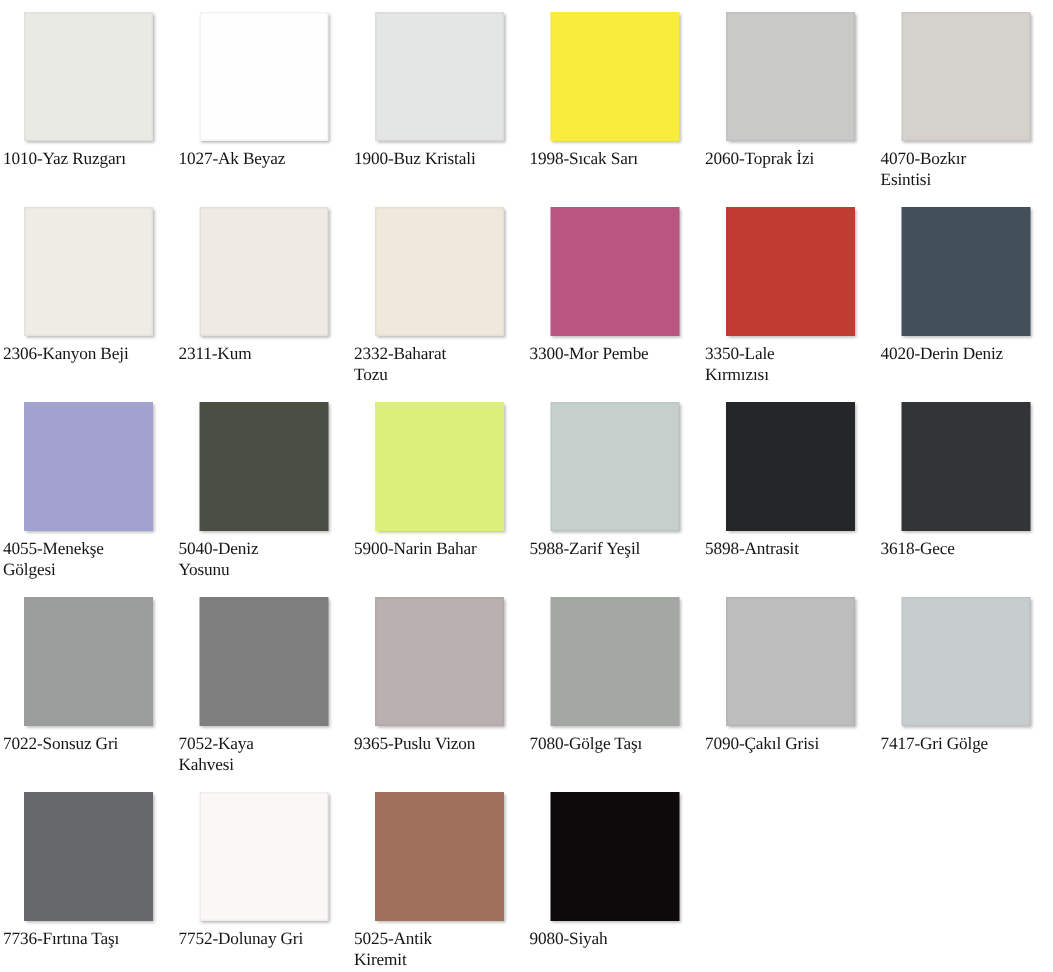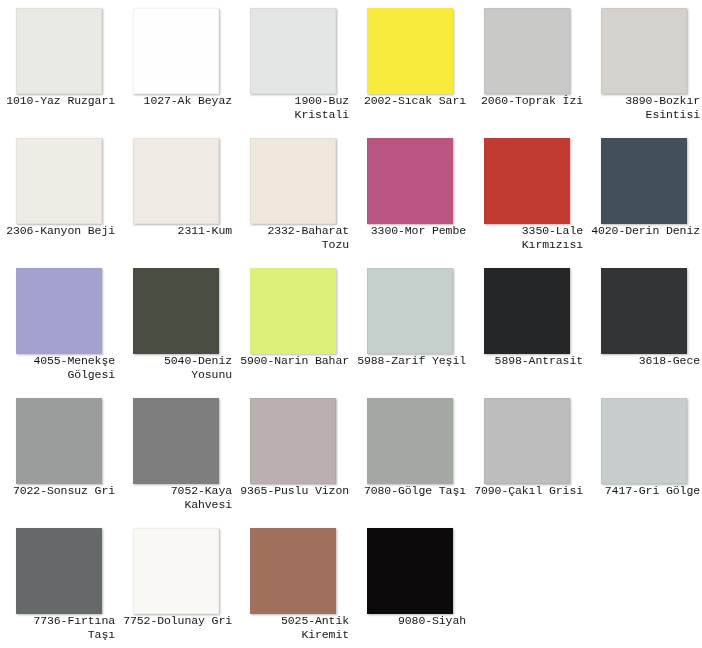--- a/index.html
+++ b/index.html
@@ -38,57 +38,58 @@
     height: 86px;
     box-sizing: border-box;
     box-shadow: 1px 1px 2px rgba(0,0,0,0.28);
   }
 
   .swatch-chip.light-edge {
     box-shadow: 1px 1px 2px rgba(0,0,0,0.30), inset 0 0 0 1px rgba(0,0,0,0.045);
   }
 
   .swatch-label {
+    margin-top: 6px;
     width: 113px;
-    text-align: right;
+    text-align: left;
     font-size: 11.5px;
     line-height: 13.5px;
     letter-spacing: -0.1px;
     color: #151515;
     white-space: pre-line;
-    font-family: Liberation Mono, monospace;
+    font-family: Liberation Serif, serif;
   }
 </style>
 </head>
 <body style="background: rgb(255, 255, 255);">
 
 <div id="palette-grid" style="grid-template-columns: repeat(6, 117px);">
     <div class="swatch-cell">
       <div class="swatch-chip light-edge" style="background: rgb(234, 234, 229);"></div>
       <div class="swatch-label">1010-Yaz Ruzgarı</div>
     </div>
     <div class="swatch-cell">
       <div class="swatch-chip light-edge" style="background: rgb(254, 254, 254);"></div>
       <div class="swatch-label">1027-Ak Beyaz</div>
     </div>
     <div class="swatch-cell">
       <div class="swatch-chip light-edge" style="background: rgb(228, 230, 229);"></div>
       <div class="swatch-label">1900-Buz Kristali</div>
     </div>
     <div class="swatch-cell">
       <div class="swatch-chip" style="background: rgb(248, 235, 60);"></div>
-      <div class="swatch-label">2002-Sıcak Sarı</div>
+      <div class="swatch-label">1998-Sıcak Sarı</div>
     </div>
     <div class="swatch-cell">
       <div class="swatch-chip light-edge" style="background: rgb(201, 201, 199);"></div>
       <div class="swatch-label">2060-Toprak İzi</div>
     </div>
     <div class="swatch-cell">
       <div class="swatch-chip light-edge" style="background: rgb(213, 210, 205);"></div>
-      <div class="swatch-label">3890-Bozkır
+      <div class="swatch-label">4070-Bozkır
 Esintisi</div>
     </div>
     <div class="swatch-cell">
       <div class="swatch-chip light-edge" style="background: rgb(239, 235, 229);"></div>
       <div class="swatch-label">2306-Kanyon Beji</div>
     </div>
     <div class="swatch-cell">
       <div class="swatch-chip light-edge" style="background: rgb(239, 234, 228);"></div>
       <div class="swatch-label">2311-Kum</div>
     </div>

